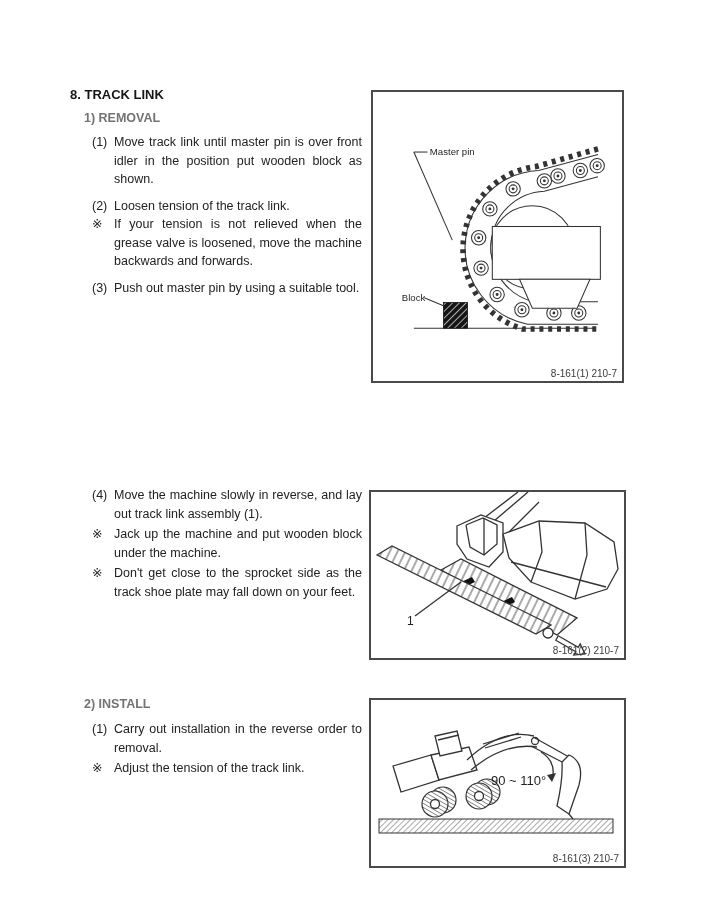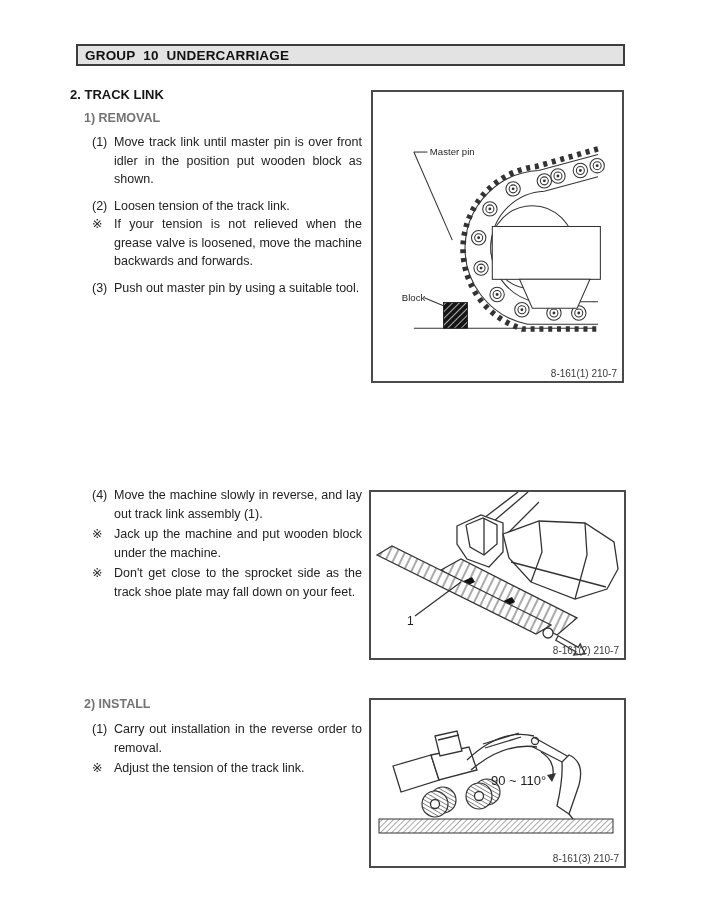--- a/index.html
+++ b/index.html
@@ -30,25 +30,22 @@
   .ln{fill:none;stroke:#333;stroke-width:1.3;}
   .fw{fill:#fff;stroke:#333;stroke-width:1.3;}
   .fig text{font-size:12px;fill:#1f1f1f;}
   text.angle{font-size:13px;}
 </style>
 </head>
 <body>
 
 <div class="page">
 
-  <div class="header-bar">
-    <span>GROUP 10 UNDERCARRIAGE</span>
-  </div>
-
-  <div class="section-title">2. TRACK LINK</div>
+
+  <div class="section-title">8. TRACK LINK</div>
 
   <div class="sub-heading" id="removal-heading">1) REMOVAL</div>
 
   <div class="steps" id="removal-steps-a">
     <div class="step">
       <span class="marker">(1)</span>
       <span class="txt">Move track link until master pin is over front idler in the position put wooden block as shown.</span>
     </div>
     <div class="step mt8">
       <span class="marker">(2)</span>

